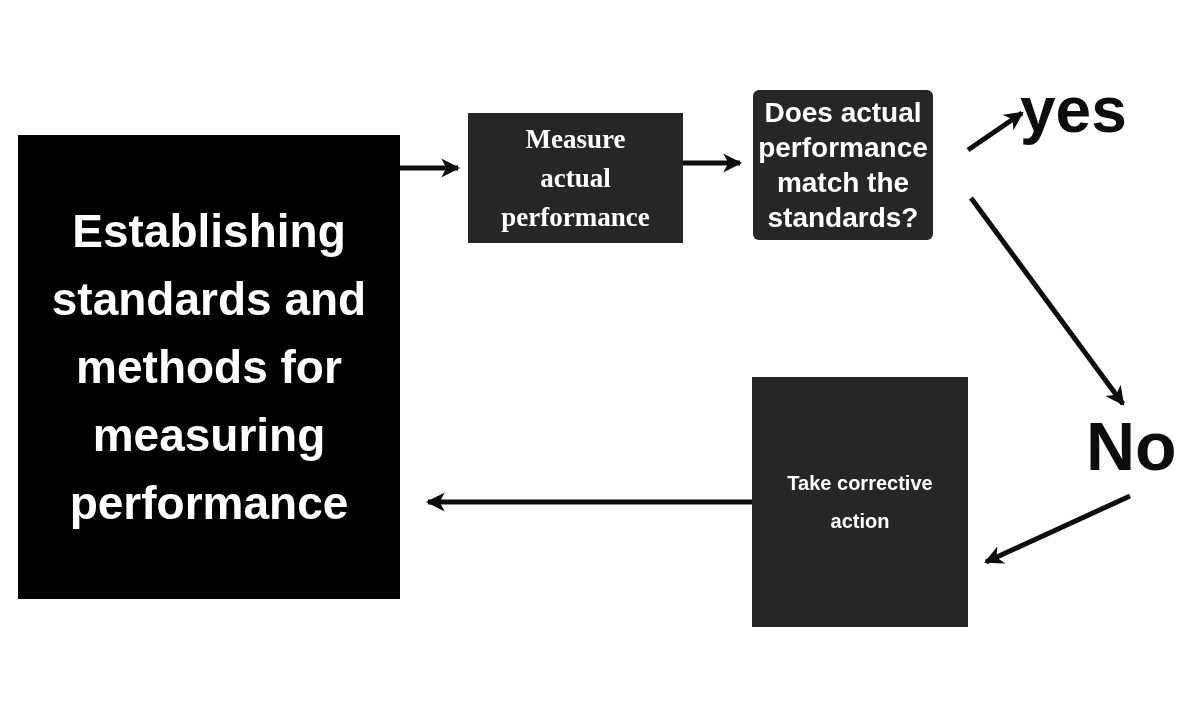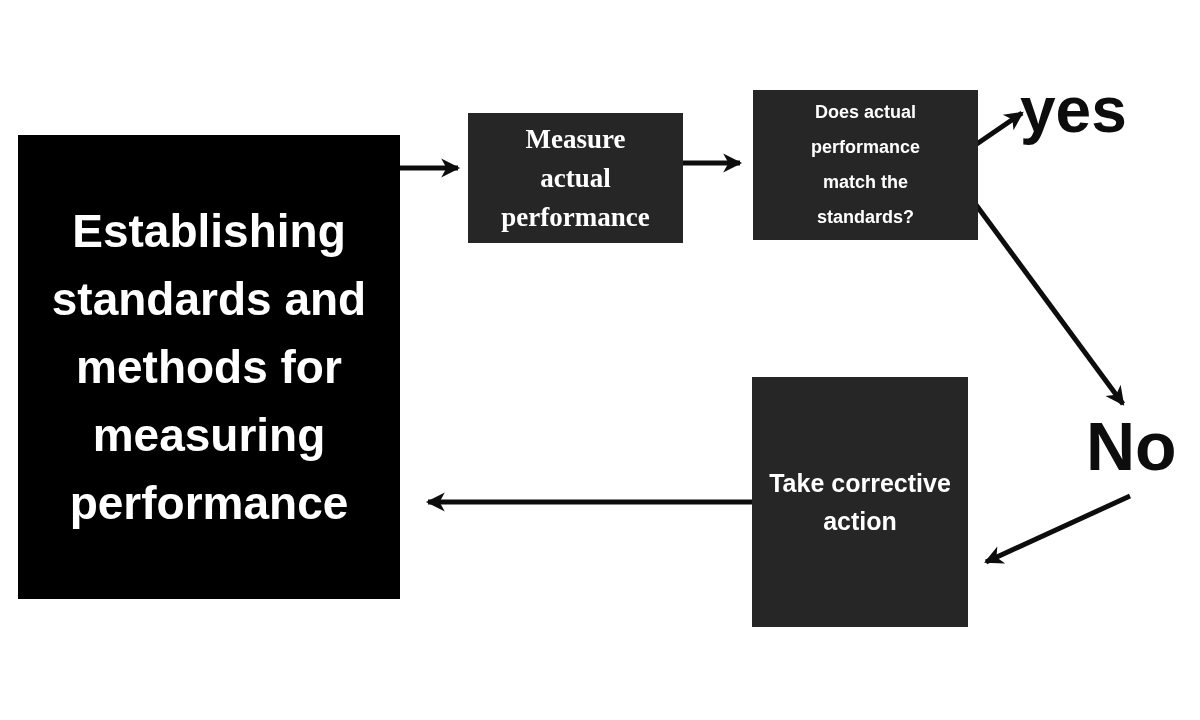--- a/index.html
+++ b/index.html
@@ -44,29 +44,29 @@
     font-size: 46px; line-height: 68px;
   }
   #node-measure {
     left: 468px; top: 113px;
     width: 215px; height: 130px;
     background: var(--secondary-node, #262626);
     font-size: 27px; line-height: 39px; font-family: Liberation Serif, serif;
   }
   #node-match {
     left: 753px; top: 90px;
-    width: 225px; height: 150px;
+    width: 180px; height: 150px;
     background: var(--secondary-node, #262626);
-    font-size: 18px; line-height: 35px;
+    font-size: 28px; line-height: 35px; border-radius: 6px;
   }
   #node-corrective {
     left: 752px; top: 377px;
     width: 216px; height: 250px;
     background: var(--secondary-node, #262626);
-    font-size: 25px; line-height: 38px;
+    font-size: 20px; line-height: 38px;
   }
   .branch-label {
     position: absolute;
     font-weight: 700;
     color: var(--label-text, #0d0d0d);
     line-height: 1;
   }
   #label-yes { left: 1020px; top: 78px;  font-size: 64px; }
   #label-no  { left: 1086px; top: 412px; font-size: 68px; }
 </style>

